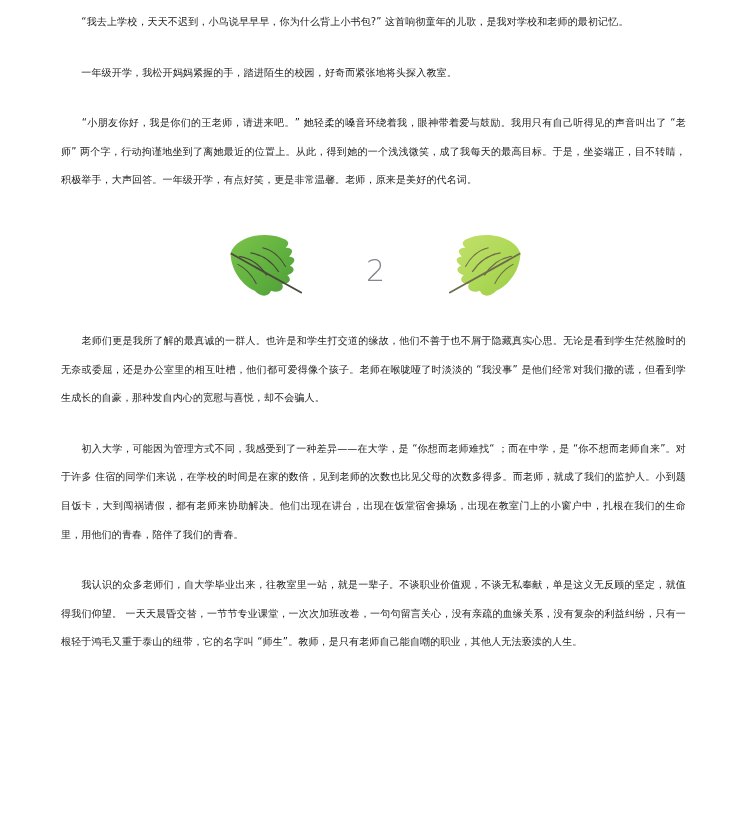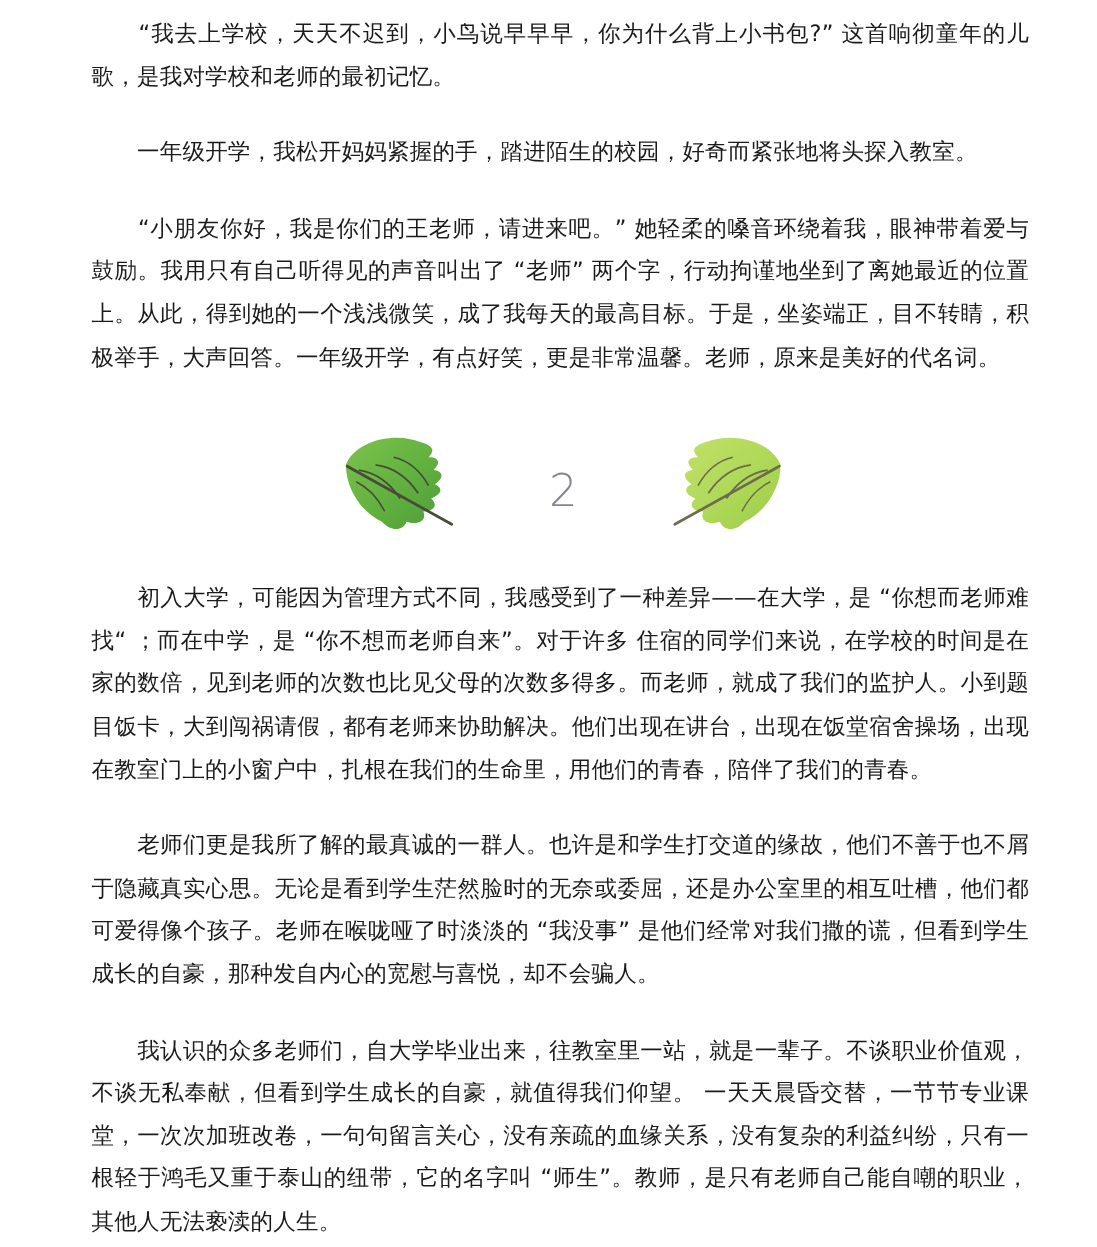--- a/index.html
+++ b/index.html
@@ -20,21 +20,21 @@
     height: 831px;
     background: #ffffff;
     box-sizing: border-box;
     padding: 8px 41px 0 61px;
   }
   .article {
     width: 629px;
   }
   p.para {
     margin: 0 4px 22px 0;
-    font-size: 15px;
+    font-size: 10px;
     line-height: 28.6px;
     text-align: justify;
     text-justify: inter-ideograph;
     letter-spacing: 0.15px;
     color: #1b1b1b;
     word-break: break-all;
   }
   p.para:last-child {
     margin-bottom: 0;
   }
@@ -127,20 +127,20 @@
             <path d="M20,30 C34,32 44,40 52,52" stroke="#6d6d4d" stroke-width="1.5" fill="none"></path>
             <path d="M33,26 C48,28 58,36 66,48" stroke="#6d6d4d" stroke-width="1.4" fill="none"></path>
             <path d="M47,20 C60,23 68,31 74,42" stroke="#6d6d4d" stroke-width="1.3" fill="none"></path>
             <path d="M18,39 C28,44 35,52 40,62" stroke="#6d6d4d" stroke-width="1.2" fill="none"></path>
           </g>
         </svg>
       </span>
 
     </div>
 
+    <p class="para indent">老师们更是我所了解的最真诚的一群人。也许是和学生打交道的缘故，他们不善于也不屑于隐藏真实心思。无论是看到学生茫然脸时的无奈或委屈，还是办公室里的相互吐槽，他们都可爱得像个孩子。老师在喉咙哑了时淡淡的 “我没事” 是他们经常对我们撒的谎，但看到学生成长的自豪，那种发自内心的宽慰与喜悦，却不会骗人。</p>
+
     <p class="para indent">初入大学，可能因为管理方式不同，我感受到了一种差异——在大学，是 “你想而老师难找“ ；而在中学，是 “你不想而老师自来”。对于许多 住宿的同学们来说，在学校的时间是在家的数倍，见到老师的次数也比见父母的次数多得多。而老师，就成了我们的监护人。小到题目饭卡，大到闯祸请假，都有老师来协助解决。他们出现在讲台，出现在饭堂宿舍操场，出现在教室门上的小窗户中，扎根在我们的生命里，用他们的青春，陪伴了我们的青春。</p>
 
-    <p class="para indent">老师们更是我所了解的最真诚的一群人。也许是和学生打交道的缘故，他们不善于也不屑于隐藏真实心思。无论是看到学生茫然脸时的无奈或委屈，还是办公室里的相互吐槽，他们都可爱得像个孩子。老师在喉咙哑了时淡淡的 “我没事” 是他们经常对我们撒的谎，但看到学生成长的自豪，那种发自内心的宽慰与喜悦，却不会骗人。</p>
-
-    <p class="para indent">我认识的众多老师们，自大学毕业出来，往教室里一站，就是一辈子。不谈职业价值观，不谈无私奉献，但看到学生成长的自豪，就值得我们仰望。 一天天晨昏交替，一节节专业课堂，一次次加班改卷，一句句留言关心，没有亲疏的血缘关系，没有复杂的利益纠纷，只有一根轻于鸿毛又重于泰山的纽带，它的名字叫 “师生”。教师，是只有老师自己能自嘲的职业，其他人无法亵渎的人生。</p>
+    <p class="para indent">我认识的众多老师们，自大学毕业出来，往教室里一站，就是一辈子。不谈职业价值观，不谈无私奉献，单是这义无反顾的坚定，就值得我们仰望。 一天天晨昏交替，一节节专业课堂，一次次加班改卷，一句句留言关心，没有亲疏的血缘关系，没有复杂的利益纠纷，只有一根轻于鸿毛又重于泰山的纽带，它的名字叫 “师生”。教师，是只有老师自己能自嘲的职业，其他人无法亵渎的人生。</p>
 
   </div>
 </div>
 
 </body></html>

